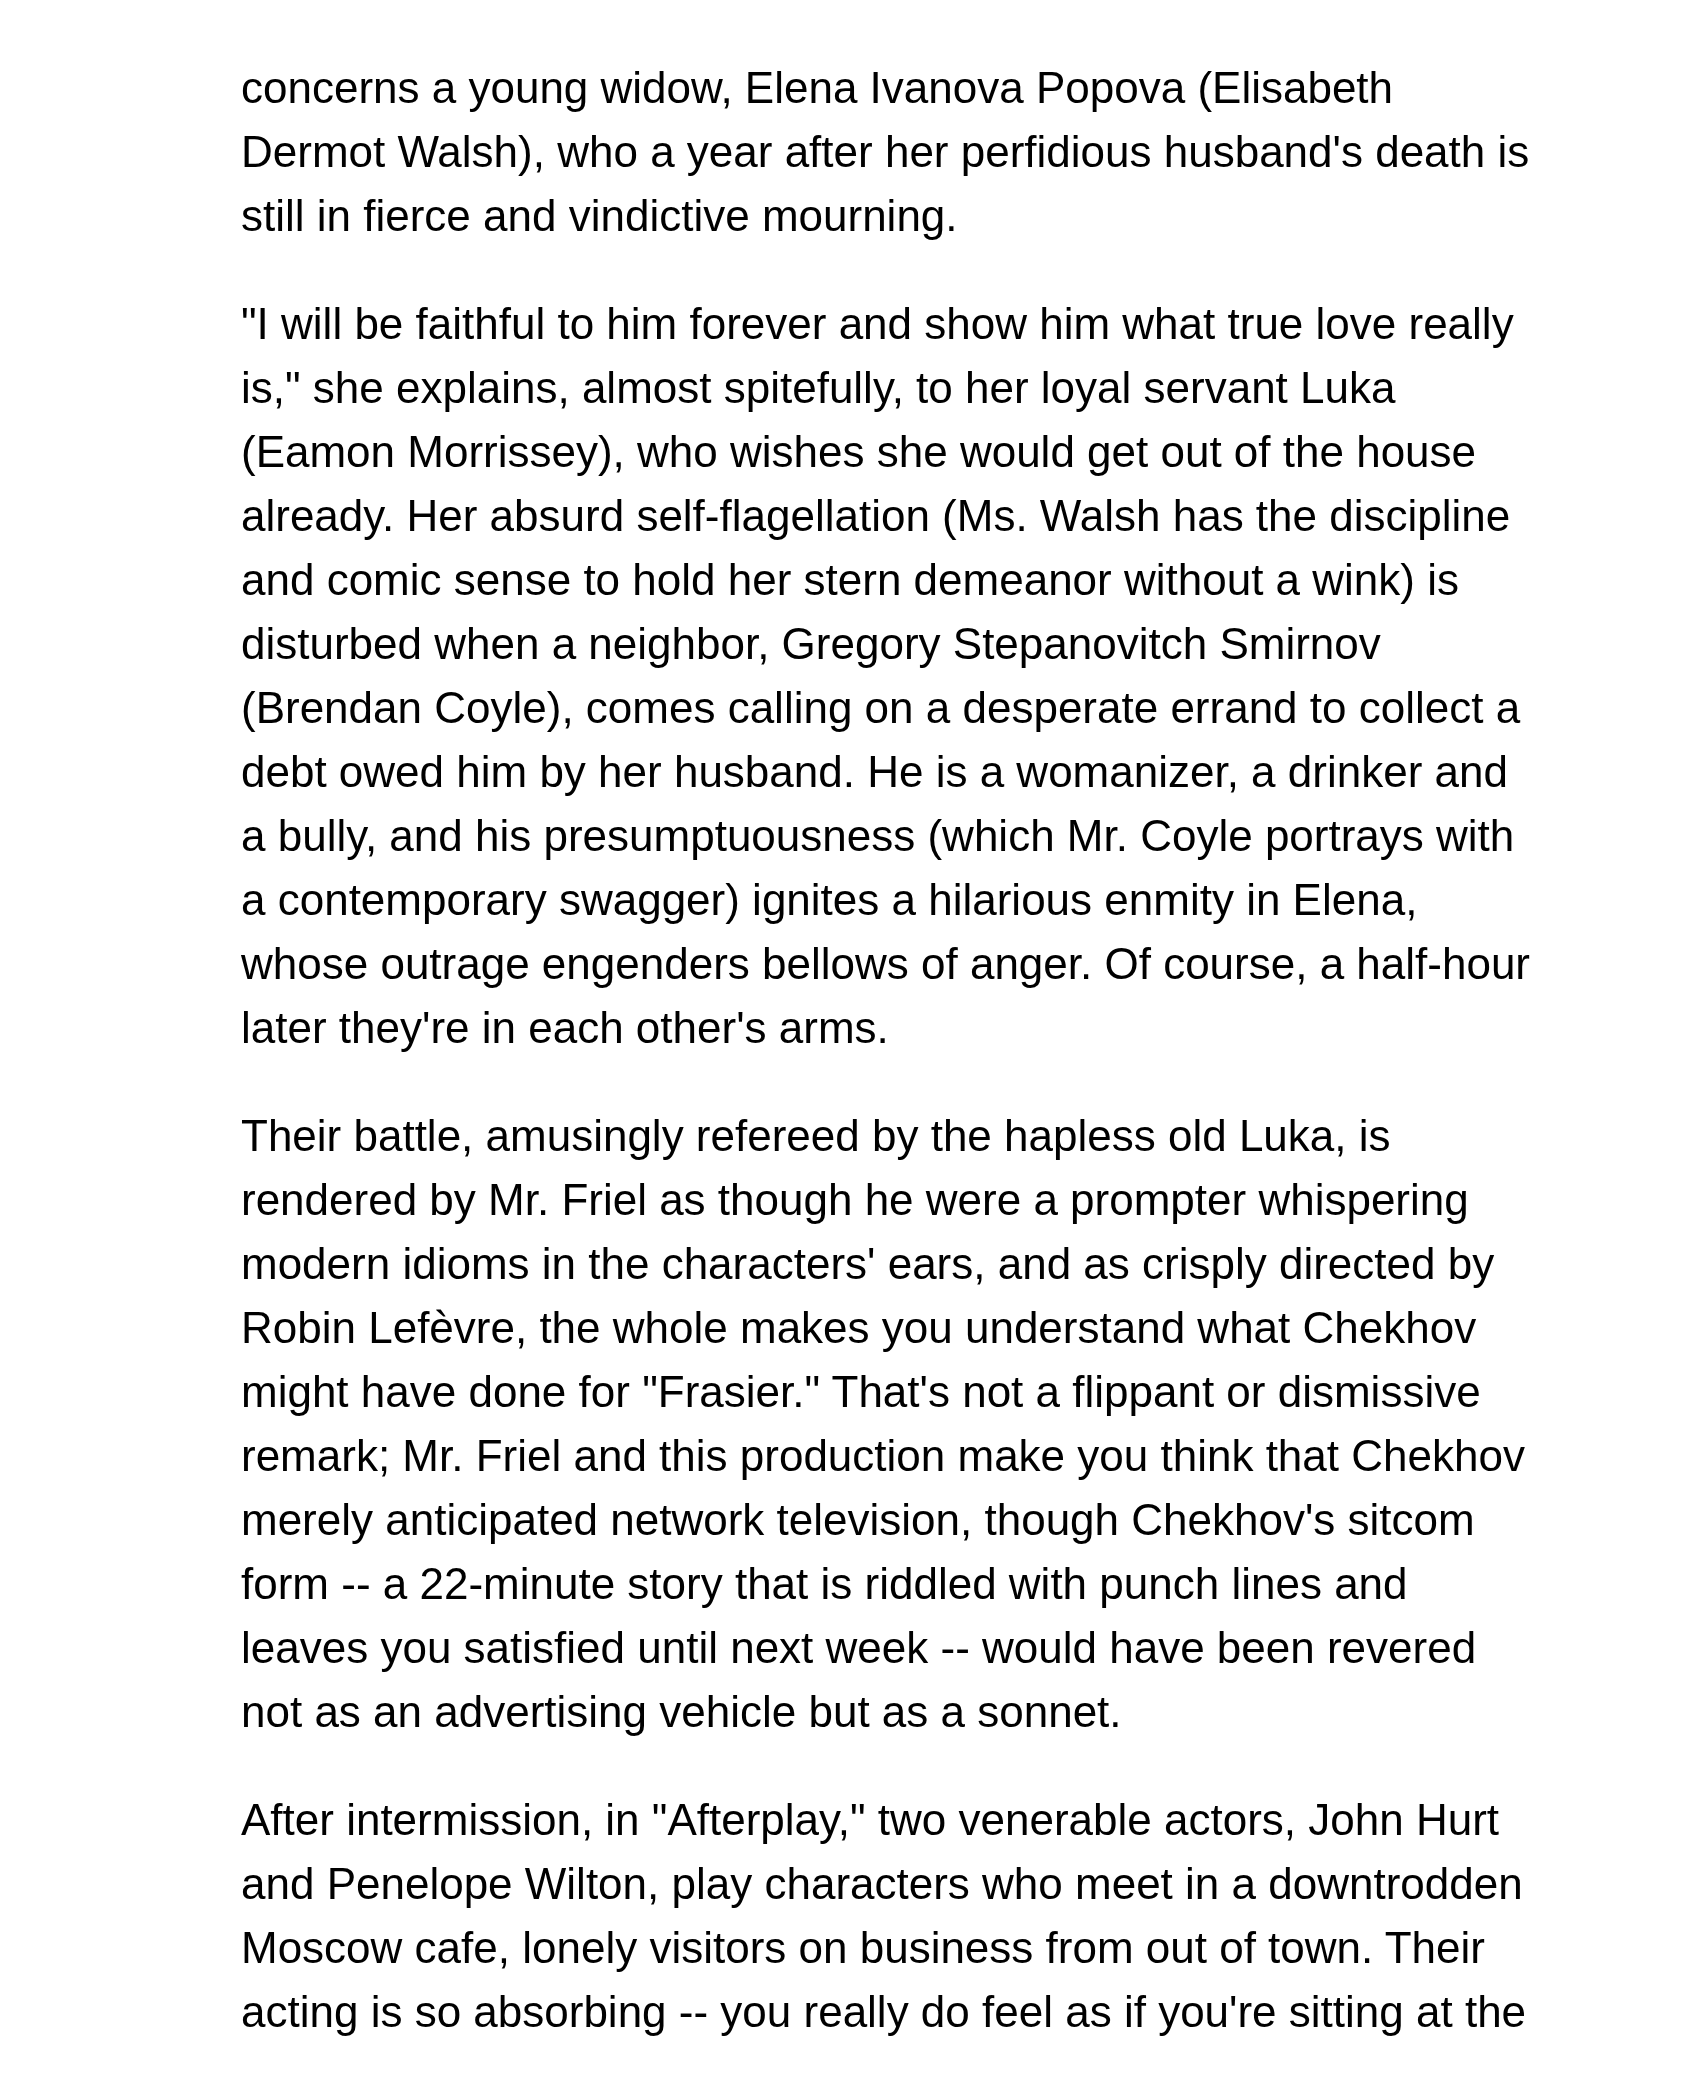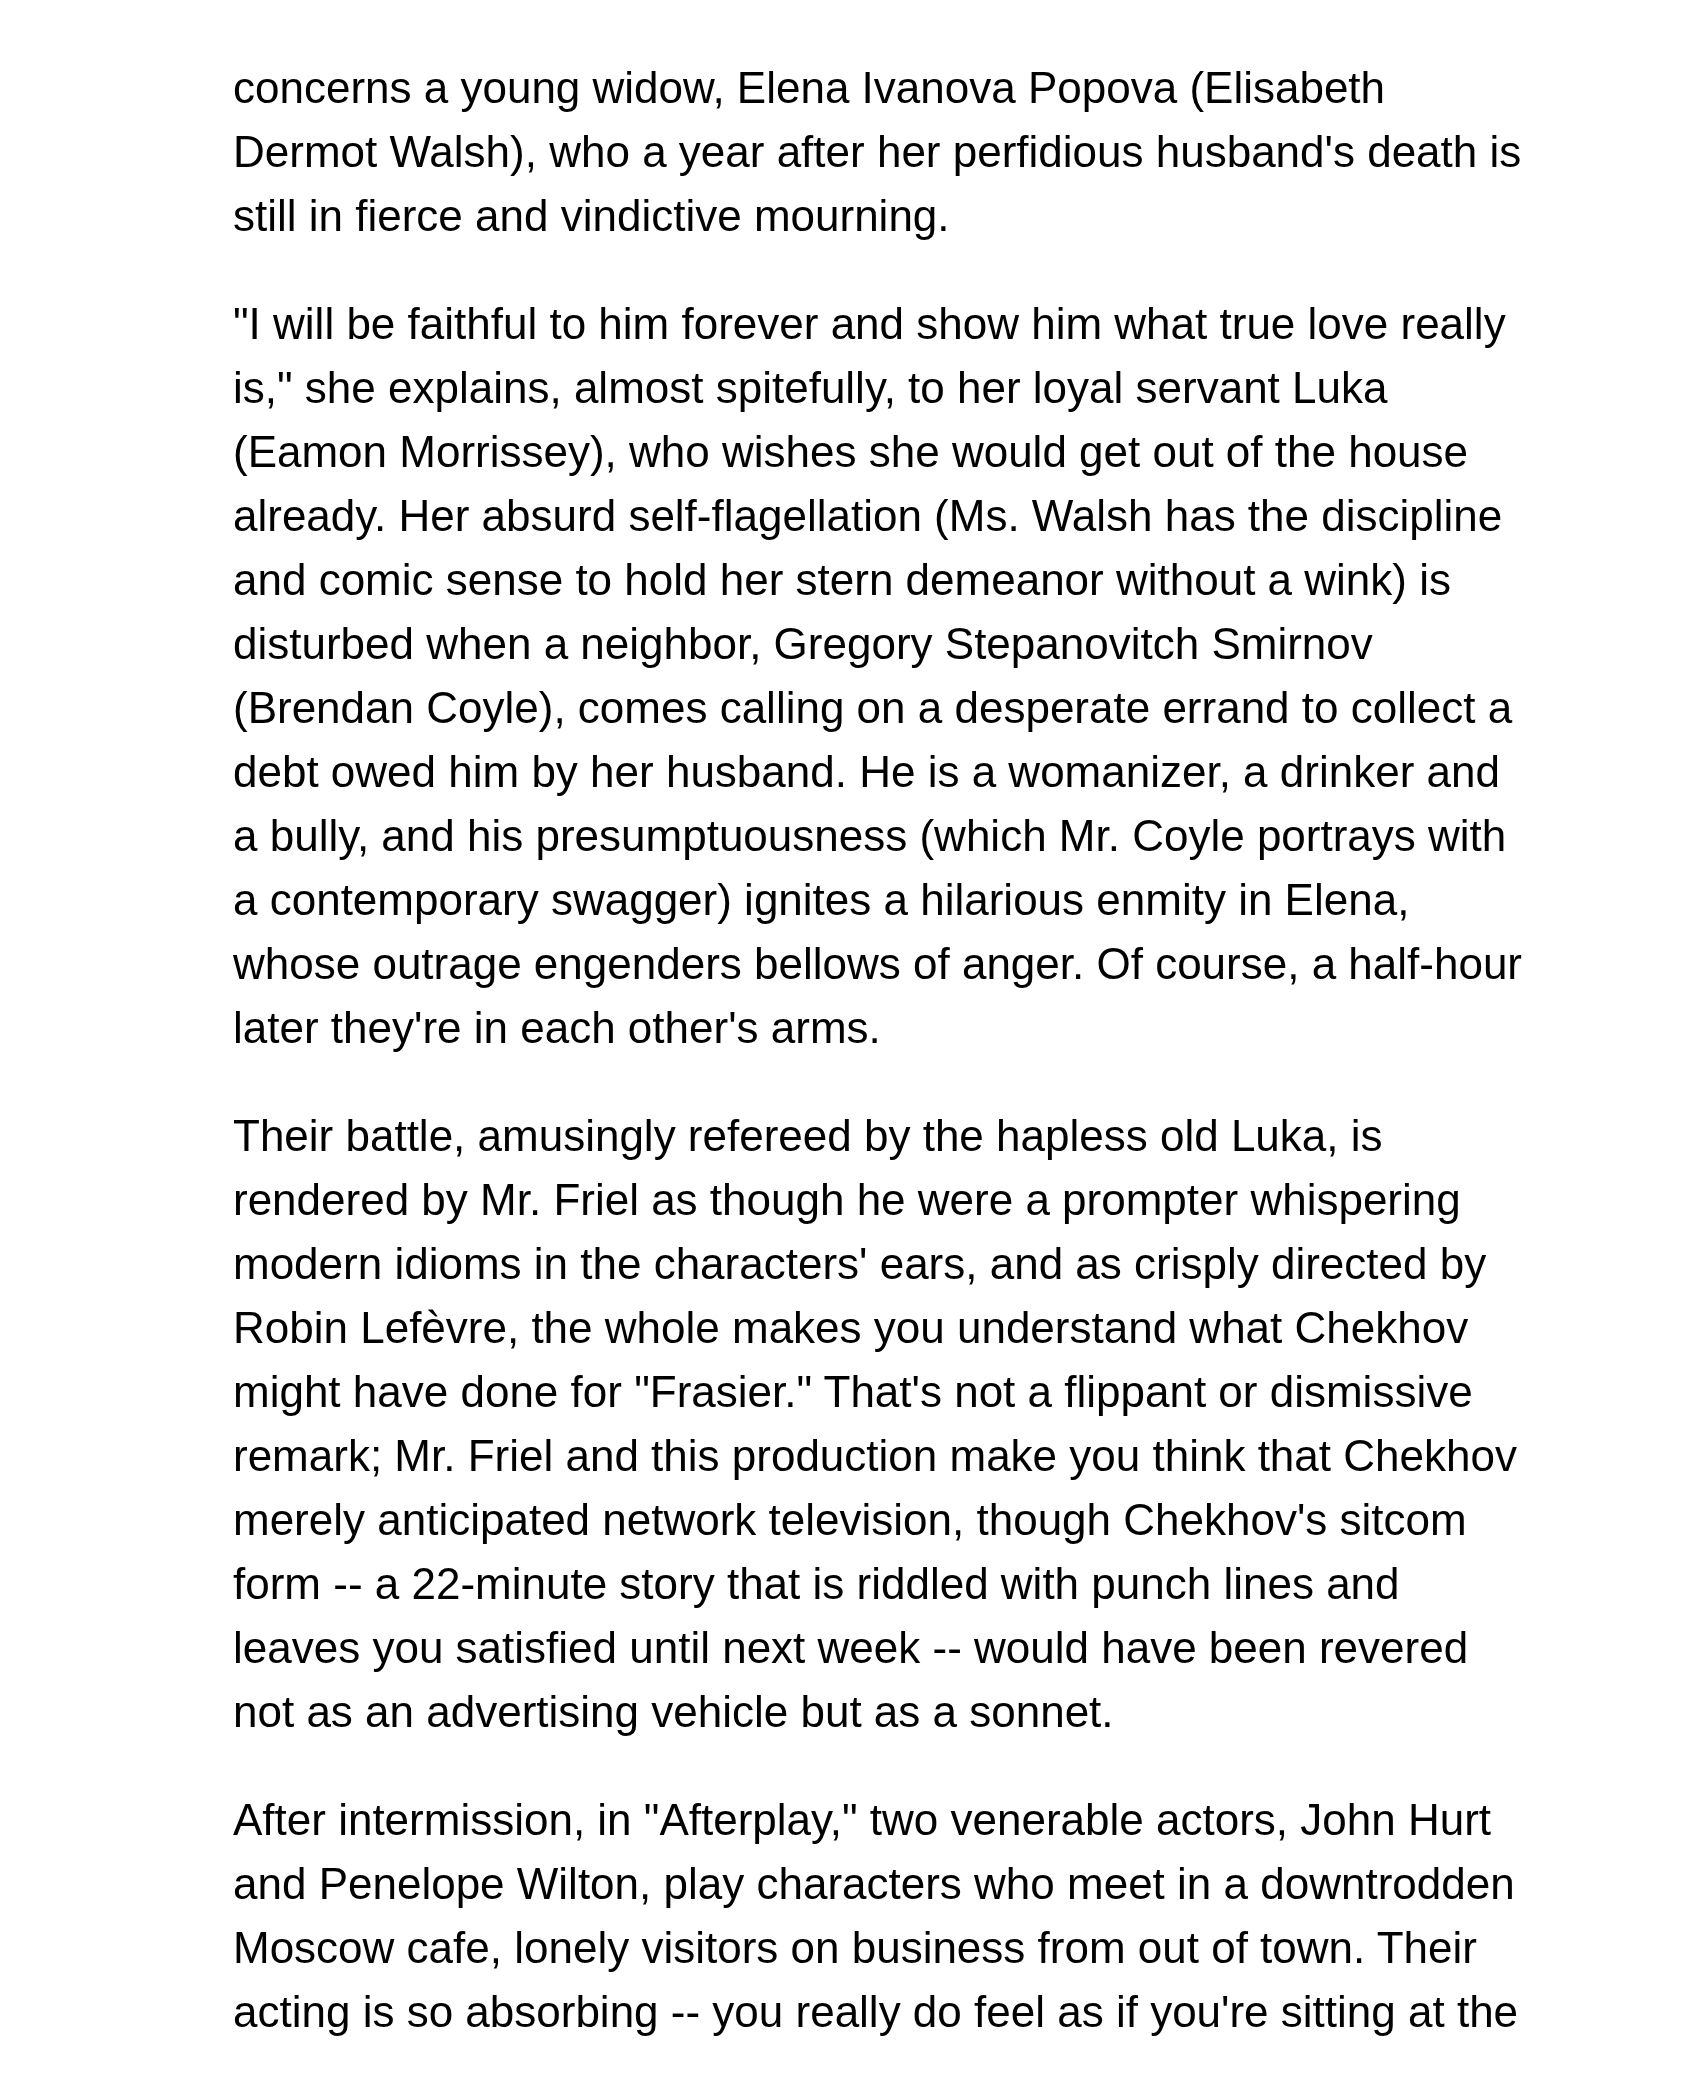--- a/index.html
+++ b/index.html
@@ -19,21 +19,21 @@
     left: 229px;
     top: 56px;
     width: 1400px;
     font-size: 44px;
     line-height: 64px;
     color: #000000;
     text-align: left;
   }
   .paragraph {
     white-space: pre;
-    margin: 0 0 44px 4px;
+    margin: 0 0 44px 12px;
     padding: 0;
   }
 </style>
 </head>
 <body style="background: rgb(255, 255, 255);">
 
 <div class="page">
   <div class="article" style="color: rgb(0, 0, 0);">
       <div class="paragraph">concerns a young widow, Elena Ivanova Popova (Elisabeth
 Dermot Walsh), who a year after her perfidious husband's death is

